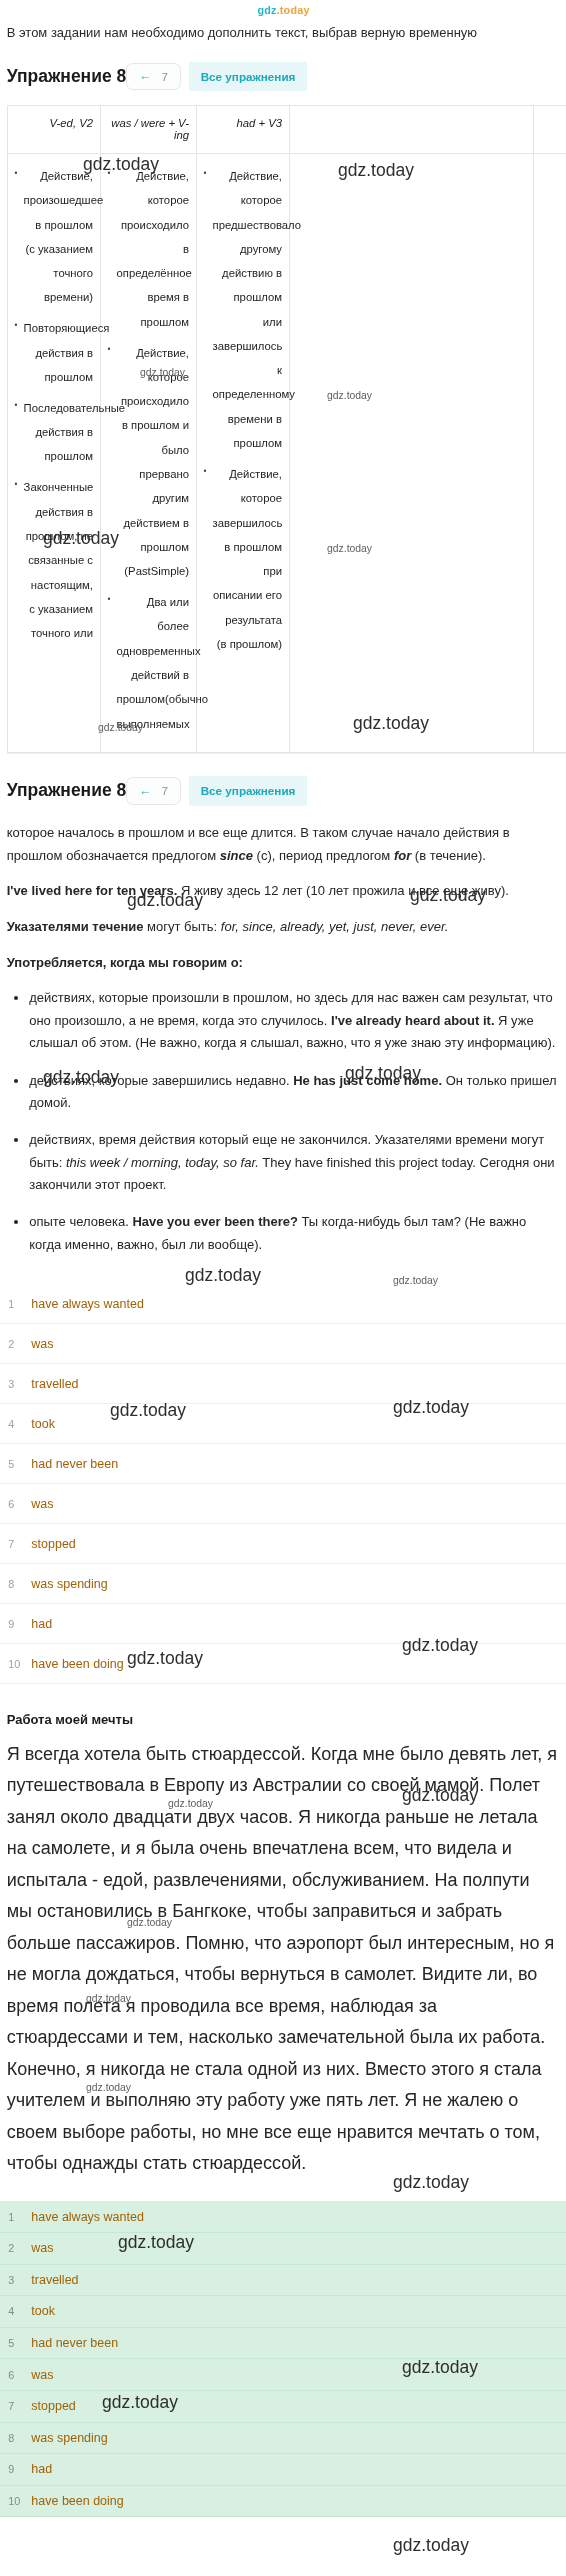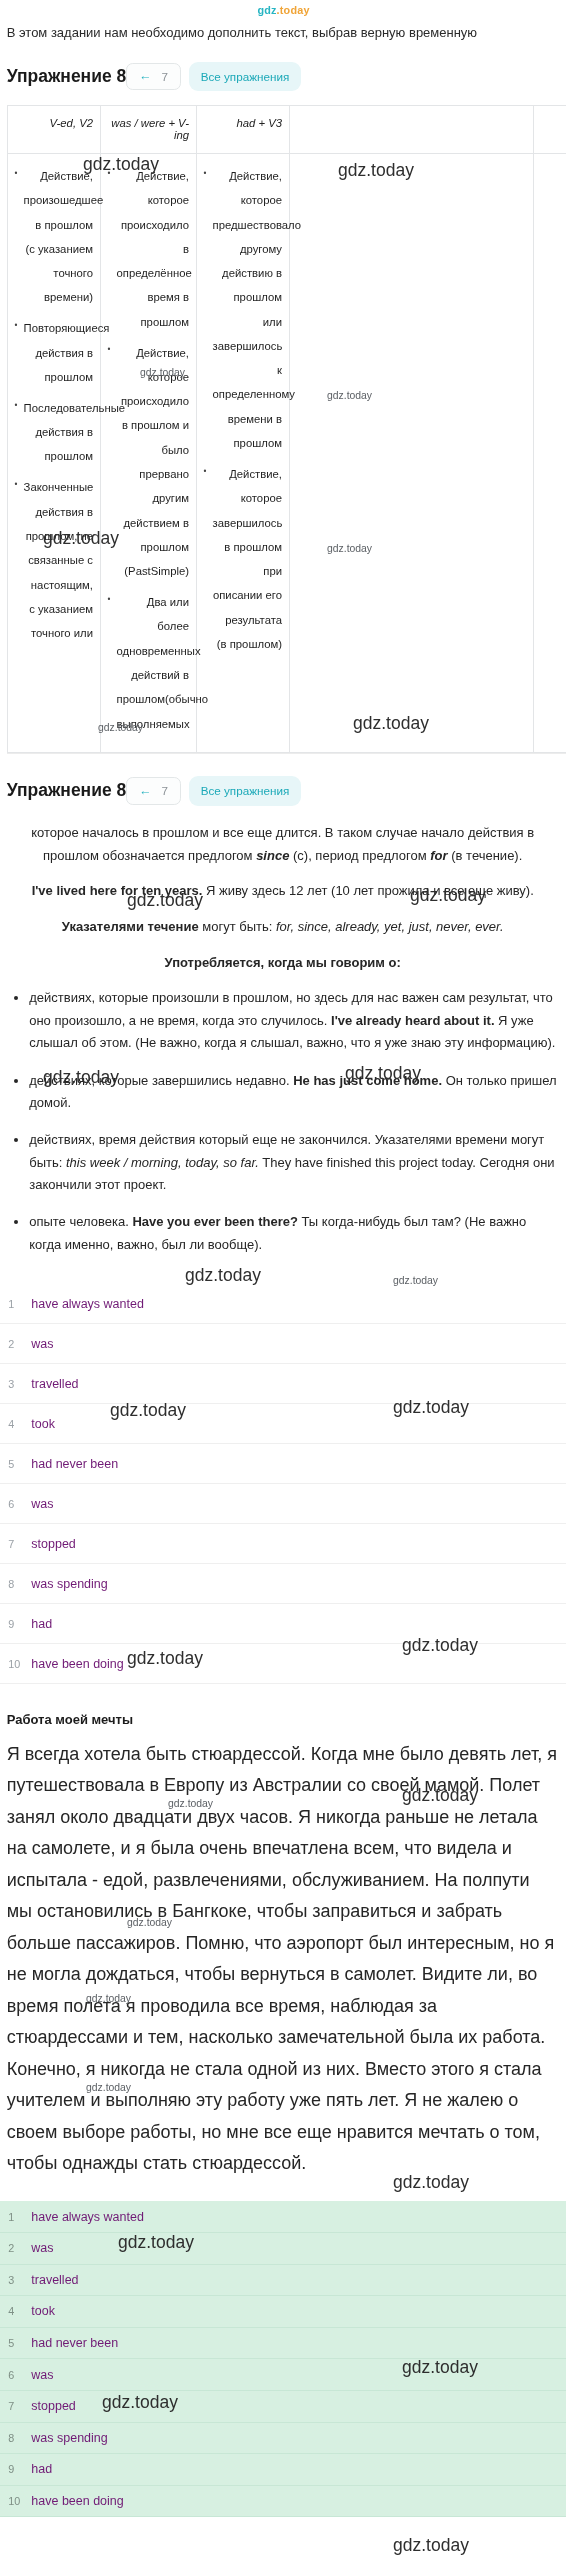--- a/index.html
+++ b/index.html
@@ -18,50 +18,50 @@
 
   .ex-header { display:flex; align-items:center; justify-content:flex-start;
                margin:21.7px 8.3px 0 6.7px; }
   .ex-title { font-size:17.5px; font-weight:bold; color:#1a1a1a; }
   .hdr-controls { display:flex; align-items:center; gap:8.3px; }
   .back-pill { display:flex; align-items:center; gap:10px; background:#fcfdfd;
                border:0.8px solid #e3e7e8; border-radius:6.7px; padding:6.7px 11.7px;
                font-family:inherit; cursor:pointer; }
   .back-arrow { color:#22b1bf; font-size:12.5px; line-height:1; }
   .back-num { color:#8b9196; font-size:11.7px; line-height:1; }
-  .all-btn { background:#e7f6f8; border:none; border-radius:9px; padding:8.3px 11.7px;
-             color:#1ca9b8; font-size:11.7px; font-family:inherit; cursor:pointer; }
+  .all-btn { background:#e7f6f8; border:none; border-radius:1px; padding:8.3px 11.7px;
+             color:#1ca9b8; font-size:11.7px; font-family:inherit; cursor:pointer;font-weight:bold; }
 
   
   .table-wrap { margin:13.3px 0 0 6.7px; width:560px; overflow:hidden;
                 border-bottom:0.8px solid #ececec; }
   table.tenses { border-collapse:collapse; width:777px; table-layout:fixed; }
   .tenses th, .tenses td { border:0.8px solid #e3e5e7; vertical-align:top; text-align:right; }
   .tenses th { font-style:italic; font-weight:normal; font-size:11.3px;
                padding:11.7px 6.7px; color:#222; }
   .tenses td { padding:10px 6.7px; font-size:11.3px; line-height:2.15; color:#1f1f1f; }
   .cell-list { margin:0; padding:0; list-style:none; }
   .cell-list li { position:relative; padding-left:9.2px; margin-bottom:6.7px; }
   .cell-list li::before { content:"•"; position:absolute; left:0; top:0.8px;
                           font-size:8.3px; color:#444; }
   .fragments { white-space:pre-line; }
 
   
   .grammar { margin:16.7px 8.3px 0 6.7px; font-size:13px; line-height:1.72; color:#262626; }
-  .grammar p { margin:0 0 13.3px 0;text-align:center; }
+  .grammar p { margin:0 0 13.3px 0; }
   .b { font-weight:bold; } .i { font-style:italic; } .bi { font-weight:bold; font-style:italic; }
   .usage-list { margin:3.3px 0 0 0; padding-left:22.5px; }
   .usage-list li { margin-bottom:15px; }
 
   
   .answers { margin-top:28px; }
   .ans-row { display:flex; align-items:center; padding:12.5px 8.3px;
              border-bottom:0.8px solid #efefef; }
   .ans-num { width:23px; flex:none; color:#9aa0a6; font-size:10.8px; }
-  .ans-text { font-size:12.5px; color:#701a75; }
+  .ans-text { font-size:12.5px; color:#a16207; }
   .answers.green { margin-top:21.7px; background:#d7f0e1; }
   .answers.green .ans-row { padding:8.3px; border-bottom:0.8px solid #c7e7d5; }
   .answers.green .ans-num { color:#7e8f85; }
 
   .story-title { margin:28px 6.7px 0 6.7px; font-size:13px; font-weight:bold; color:#1c1c1c; }
   .story-text { margin:11.7px 8.3px 0 6.7px; font-size:18px; line-height:1.75; color:#262626; }
 
   
   .wm { position:absolute; color:#2e2e2e; pointer-events:none; z-index:6; white-space:nowrap; }
   .wm.lg { font-size:17.5px; }

